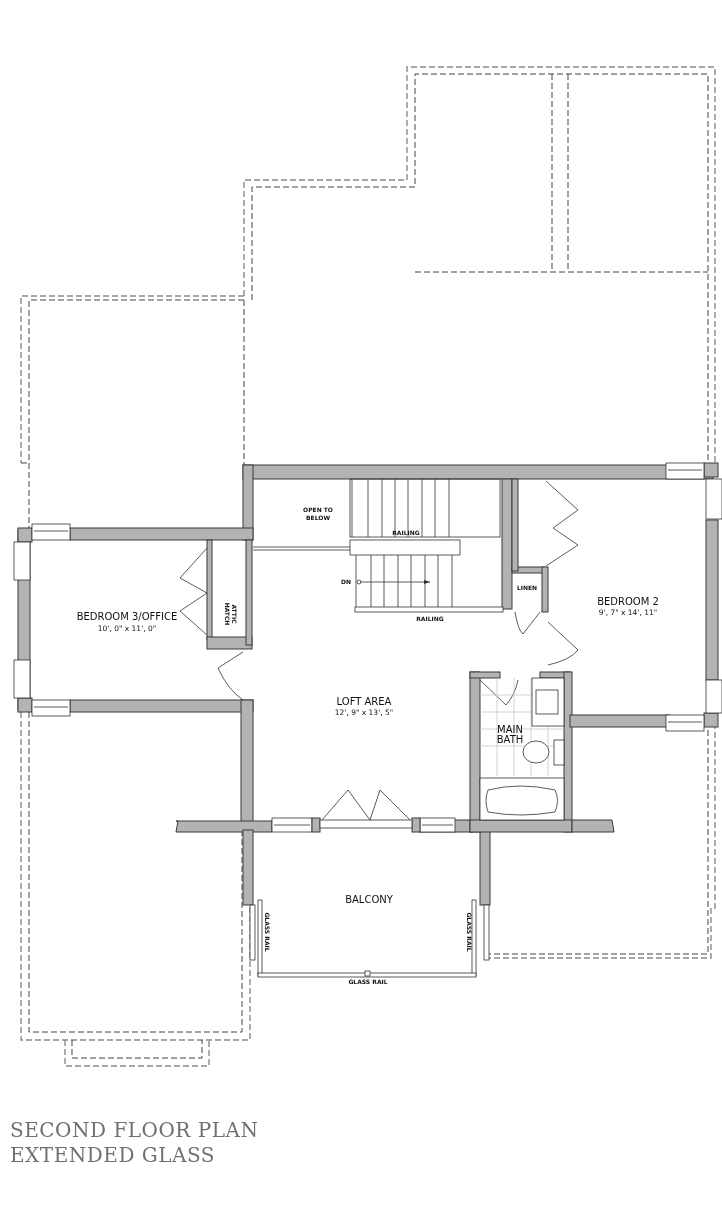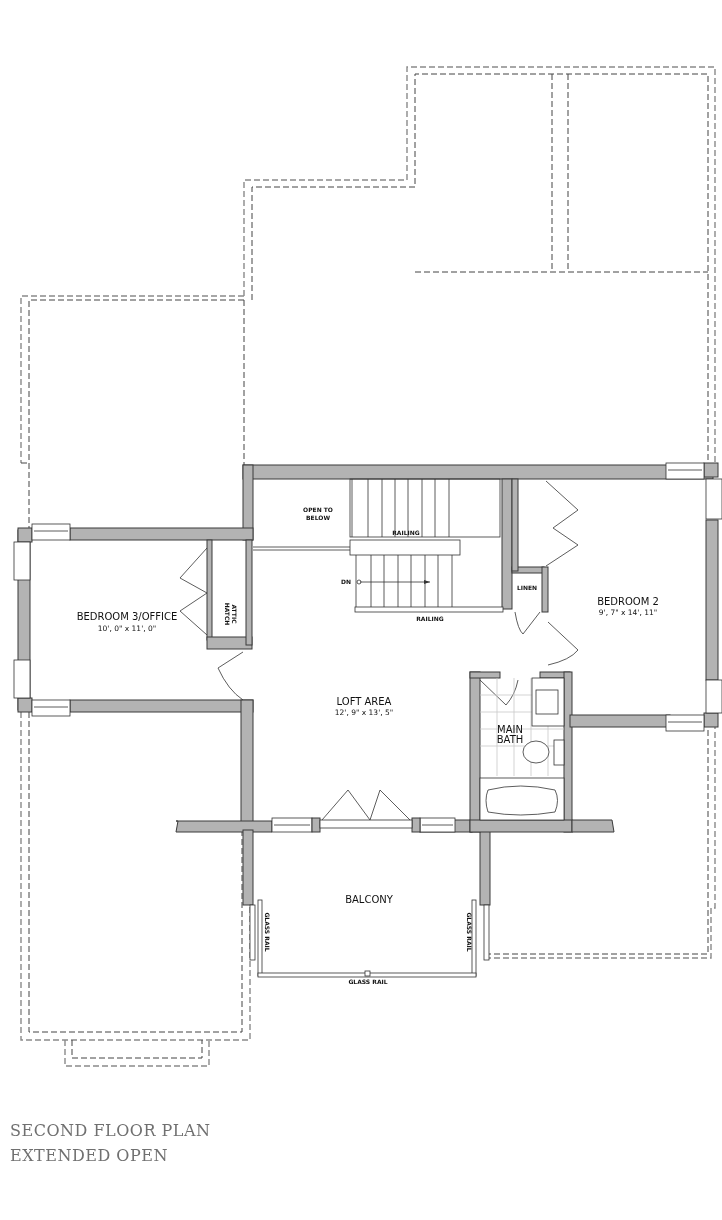--- a/index.html
+++ b/index.html
@@ -8,21 +8,21 @@
   .wall { fill:#b3b3b3; stroke:#3a3a3a; stroke-width:1; }
   .dash-outer { fill:none; stroke:#8a8a8a; stroke-width:1.4; stroke-dasharray:6 3; }
   .dash-inner { fill:none; stroke:#444; stroke-width:1; stroke-dasharray:6 3; }
   .thin { fill:none; stroke:#333; stroke-width:0.8; }
   .win { fill:#fff; stroke:#333; stroke-width:0.8; }
   .door { fill:none; stroke:#333; stroke-width:0.8; }
   .tile { stroke:#c8c8c8; stroke-width:0.8; }
   .room-label { font-family:"DejaVu Sans", sans-serif; font-size:10px; fill:#111; }
   .room-dim { font-family:"DejaVu Sans", sans-serif; font-size:7.5px; fill:#111; }
   .small-label { font-family:"DejaVu Sans", sans-serif; font-size:6px; fill:#111; font-weight:bold; }
-  .title-block { position:absolute; left:10px; top:1118px; font-family:"DejaVu Serif", "Liberation Serif", serif; color:#707070; font-size:16px; line-height:25px; letter-spacing:0.5px; }
+  .title-block { position:absolute; left:10px; top:1118px; font-family:"DejaVu Serif", "Liberation Serif", serif; color:#707070; font-size:20px; line-height:25px; letter-spacing:0.5px; }
   .title-block div { white-space:nowrap; }
 </style>
 </head>
 <body>
 
 <svg id="plan" viewBox="0 0 722 1220" xmlns="http://www.w3.org/2000/svg">
 
   <g>
 
     <polyline class="dash-outer" points="244,296 244,180 407,180 407,67 715,67 715,470"></polyline>
@@ -224,14 +224,14 @@
 
   <text class="room-label" x="369" y="903" text-anchor="middle">BALCONY</text>
 
   <text class="small-label" transform="translate(265,932) rotate(90)" text-anchor="middle">GLASS RAIL</text>
   <text class="small-label" transform="translate(467,932) rotate(90)" text-anchor="middle">GLASS RAIL</text>
   <text class="small-label" x="368" y="984" text-anchor="middle">GLASS RAIL</text>
 </svg>
 
 <div class="title-block">
   <div>SECOND FLOOR PLAN</div>
-  <div>EXTENDED OPEN</div>
+  <div>EXTENDED GLASS</div>
 </div>
 
 </body></html>

